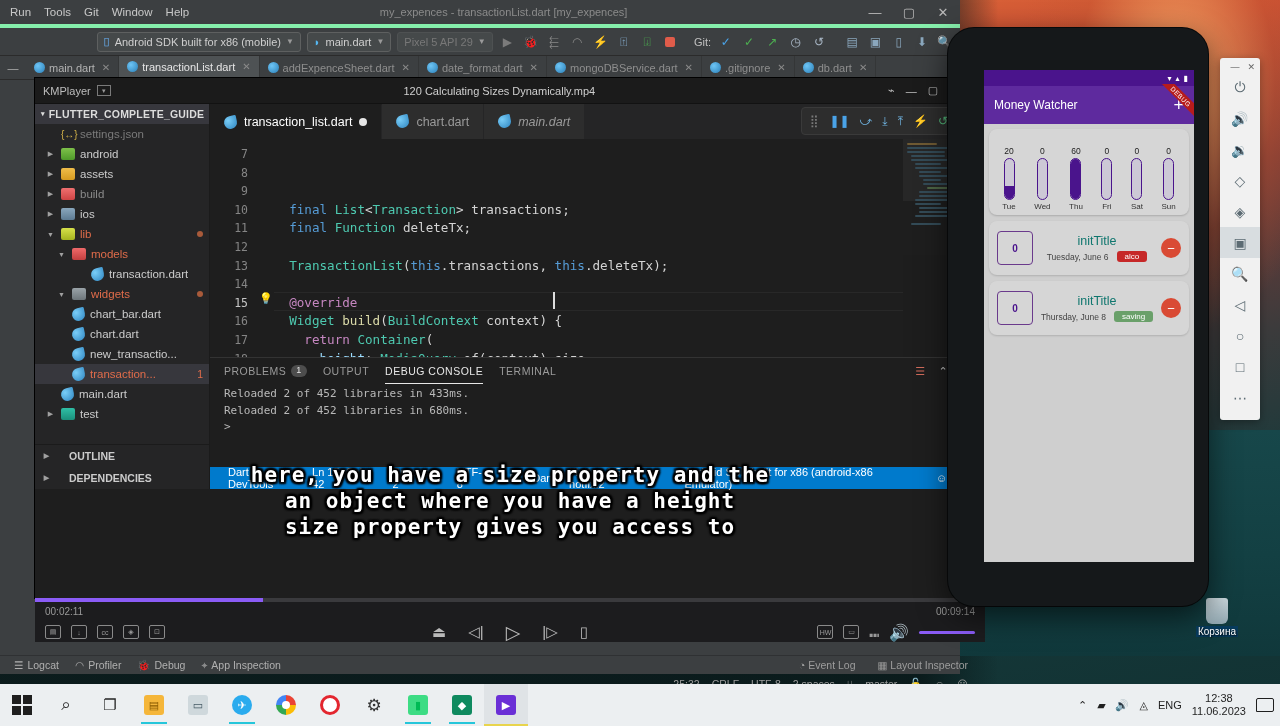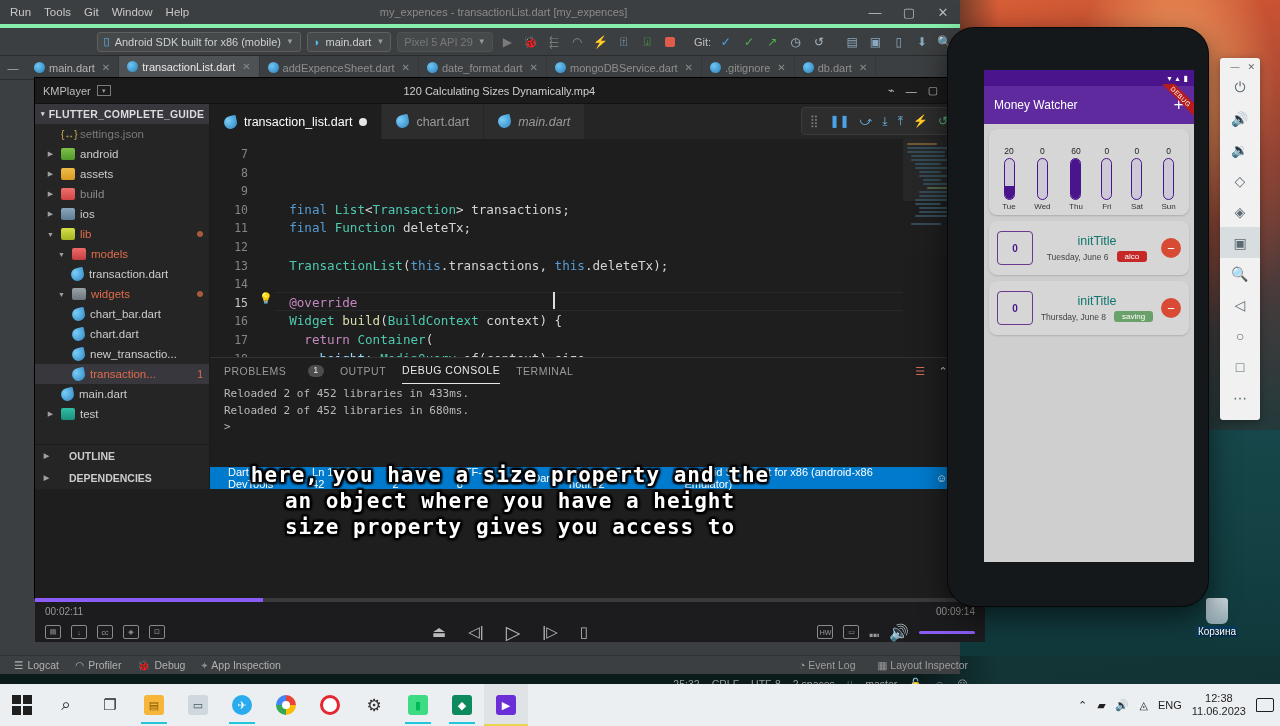--- a/index.html
+++ b/index.html
@@ -218,21 +218,21 @@
   .mm-view { position: absolute; left: 0; right: 10px; top: 0; height: 62px; background: rgba(255,255,255,.055); }
   .mm-mark { position: absolute; right: 2px; width: 8px; height: 3px; }
   .scrollbar-col { width: 10px; flex: none; background: #1e1e1e; }
 
   
   .vs-panel { height: 110px; background: #1e1e1e; border-top: 1px solid #333; position: relative; }
   .panel-tabs {
     height: 26px; display: flex; align-items: center; gap: 16px; padding: 0 14px;
     font-size: 10.5px; letter-spacing: .5px; color: #9a9a9a;
   }
-  .panel-tabs .pt { display: flex; align-items: flex-end; gap: 22px; }
+  .panel-tabs .pt { display: flex; align-items: flex-start; gap: 5px; }
   .panel-tabs .pt.active { color: #e7e7e7; border-bottom: 1px solid #e7e7e7; height: 26px; line-height: 26px; }
   .pt .count {
     background: #4d4d4d; color: #e6e6e6; border-radius: 9px; font-size: 9px;
     padding: 1px 5px; line-height: 1.1;
   }
   .panel-actions { margin-left: auto; display: flex; gap: 13px; align-items: center; color: #c4c4c4; font-size: 11px; }
   .panel-body {
     font-family: "DejaVu Sans Mono", monospace; font-size: 11px; line-height: 16.5px;
     color: #b9b9b9; padding: 2px 14px; white-space: pre;
   }
@@ -615,21 +615,21 @@
             <span class="nm" style="color:#e06c4a">lib</span>
             <span class="dot"></span>
           </div>
 
           <div class="trow" style="padding-left:21px">
             <span class="arrow">▼</span>
             <span class="fico rose"></span>
             <span class="nm" style="color:#e06c4a">models</span>
           </div>
 
-          <div class="trow" style="padding-left:36px">
+          <div class="trow" style="padding-left:56px">
             <span class="dartfile"></span>
             <span class="nm">transaction.dart</span>
           </div>
 
           <div class="trow" style="padding-left:21px">
             <span class="arrow">▼</span>
             <span class="fico grey"></span>
             <span class="nm" style="color:#e06c4a">widgets</span>
             <span class="dot"></span>
           </div>

